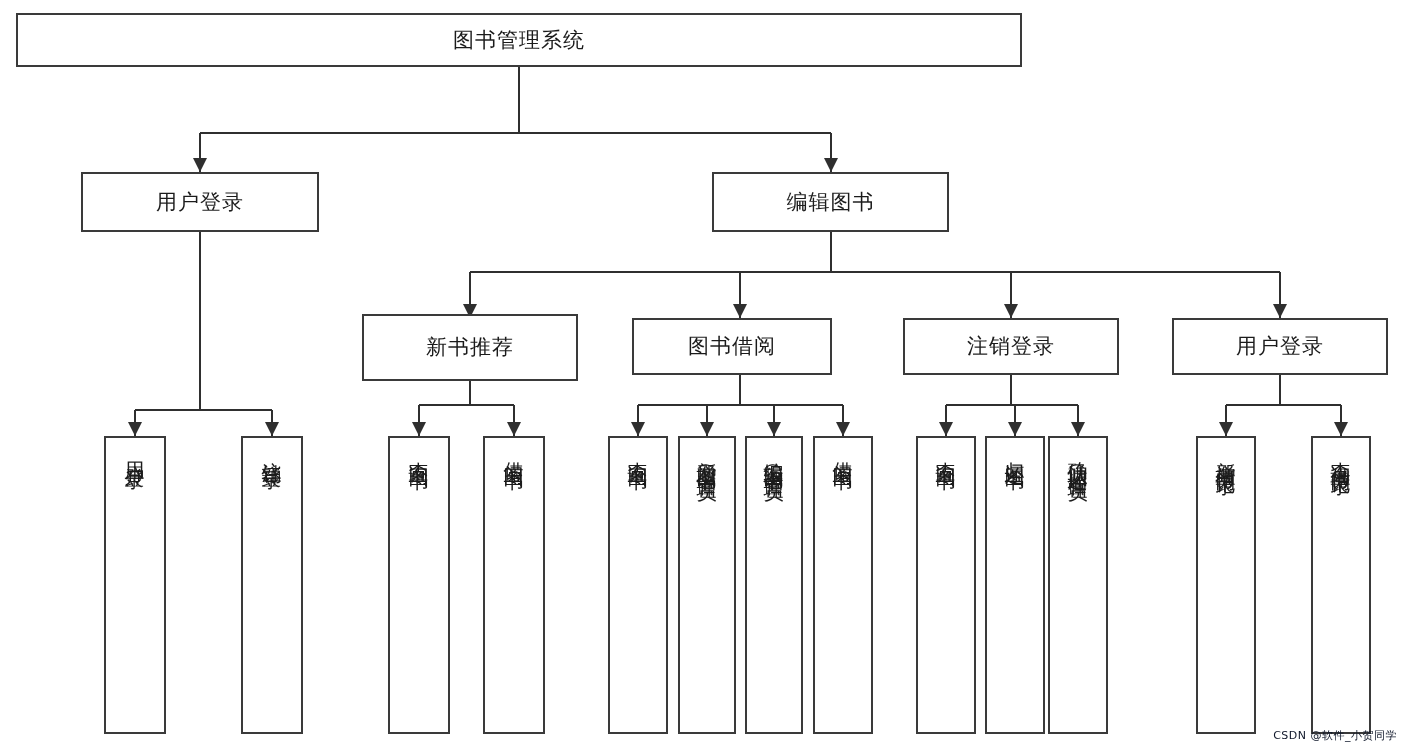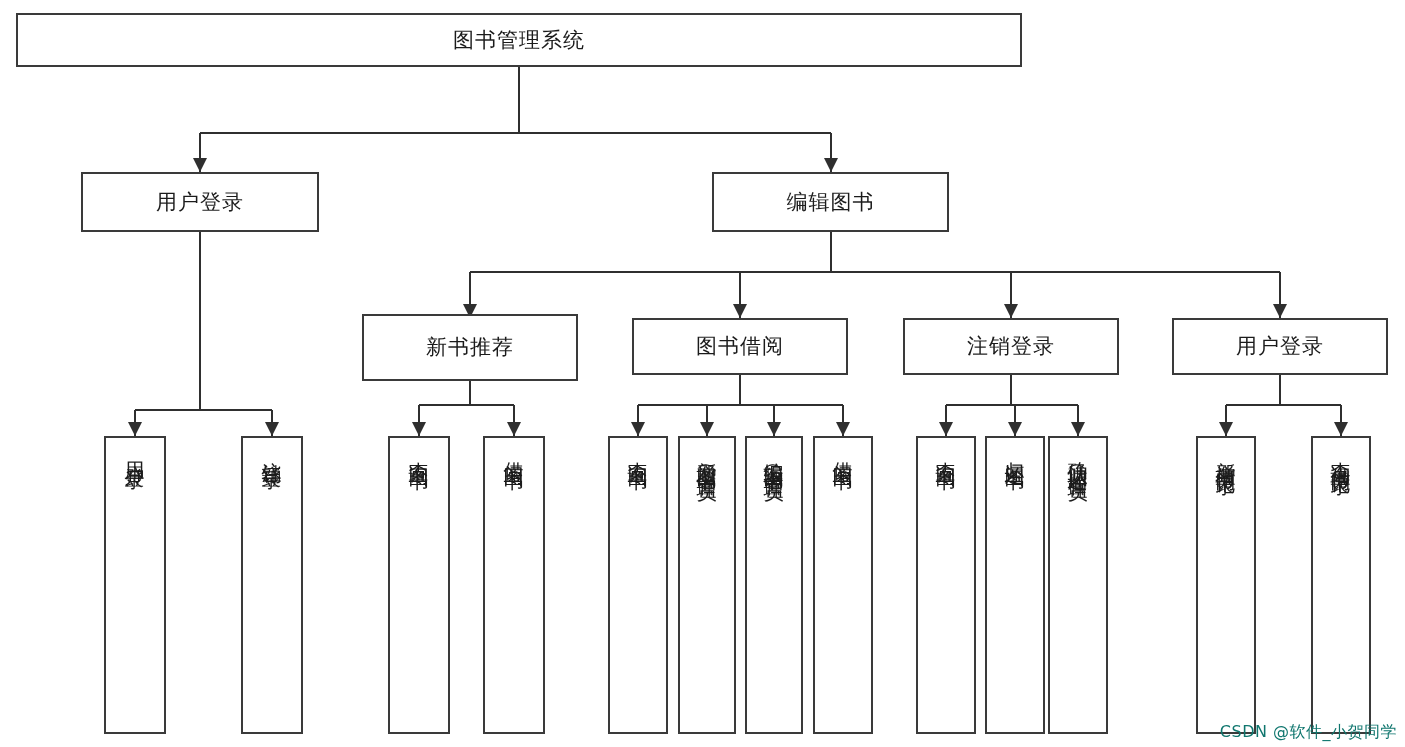--- a/index.html
+++ b/index.html
@@ -66,22 +66,22 @@
     height: 0;
     border-left: 7px solid transparent;
     border-right: 7px solid transparent;
     border-top: 14px solid #2f2f2f;
   }
   
   #watermark {
     position: absolute;
     right: 8px;
     bottom: 4px;
-    font-size: 16px;
-    color: #0f766e;
+    font-size: 11px;
+    color: #0f172a;
     white-space: nowrap;
     letter-spacing: 0.5px;
   }
 </style>
 </head>
 <body>
 
 <div id="canvas">
   <div id="connectors">
       <div class="edge v" style="left: 518px; top: 67px; height: 66px;"></div>
@@ -143,21 +143,21 @@
       </div>
       <div class="node horiz" style="left: 81px; top: 172px; width: 238px; height: 60px;">
         <span class="label">用户登录</span>
       </div>
       <div class="node horiz" style="left: 712px; top: 172px; width: 237px; height: 60px;">
         <span class="label">编辑图书</span>
       </div>
       <div class="node horiz" style="left: 362px; top: 314px; width: 216px; height: 67px;">
         <span class="label">新书推荐</span>
       </div>
-      <div class="node horiz" style="left: 632px; top: 318px; width: 216px; height: 57px;">
+      <div class="node horiz" style="left: 632px; top: 318px; width: 200px; height: 57px;">
         <span class="label">图书借阅</span>
       </div>
       <div class="node horiz" style="left: 903px; top: 318px; width: 216px; height: 57px;">
         <span class="label">注销登录</span>
       </div>
       <div class="node horiz" style="left: 1172px; top: 318px; width: 216px; height: 57px;">
         <span class="label">用户登录</span>
       </div>
       <div class="node vert" style="left: 104px; top: 436px; width: 62px; height: 298px;">
         <span class="label">用户登录</span>

